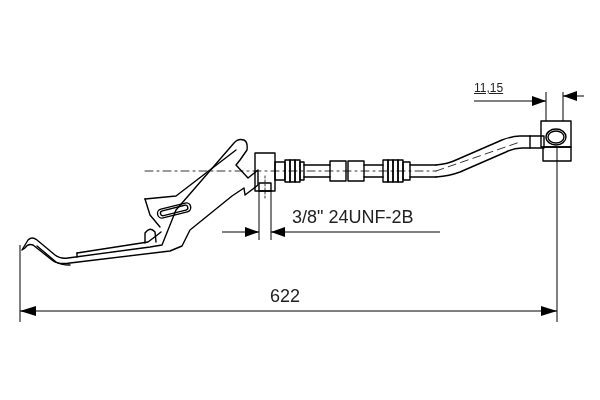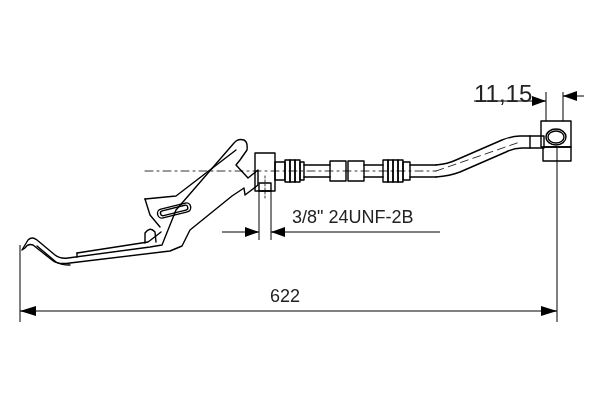--- a/index.html
+++ b/index.html
@@ -89,14 +89,14 @@
     <line x1="259" y1="191" x2="259" y2="240"></line>
     <line x1="271" y1="191" x2="271" y2="240"></line>
     <line x1="222" y1="232" x2="259" y2="232"></line>
     <polygon points="259,232 245,227 245,237" stroke="none"></polygon>
     <line x1="271" y1="232" x2="440" y2="232"></line>
     <polygon points="271,232 285,227 285,237" stroke="none"></polygon>
   </g>
 </svg>
 
 <div class="lbl" style="left:270px; top:287px; font-size:18px;">622</div>
-<div class="lbl" style="left:474px; top:82px; font-size:24px;">11,15</div>
+<div class="lbl" style="left:474px; top:82px; font-size:12px;text-decoration:underline;">11,15</div>
 <div class="lbl" style="left:292px; top:208px; font-size:18px;">3/8" 24UNF-2B</div>
 
 </body></html>

